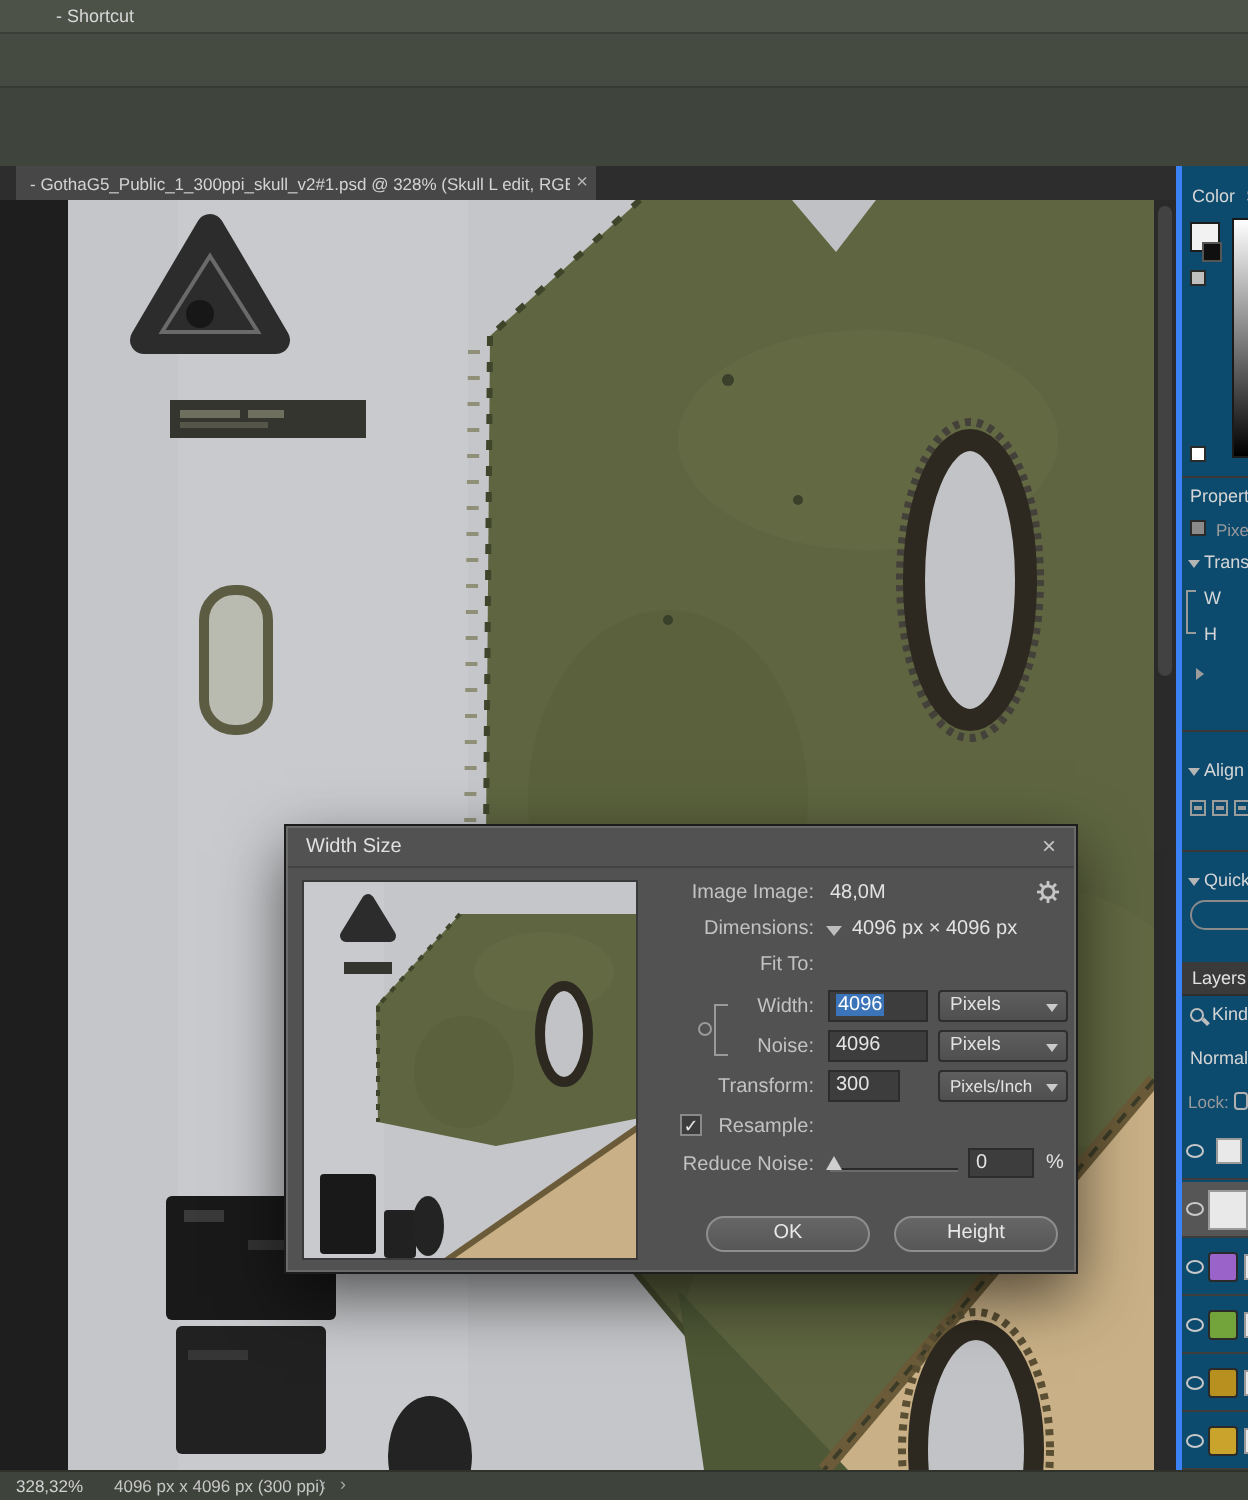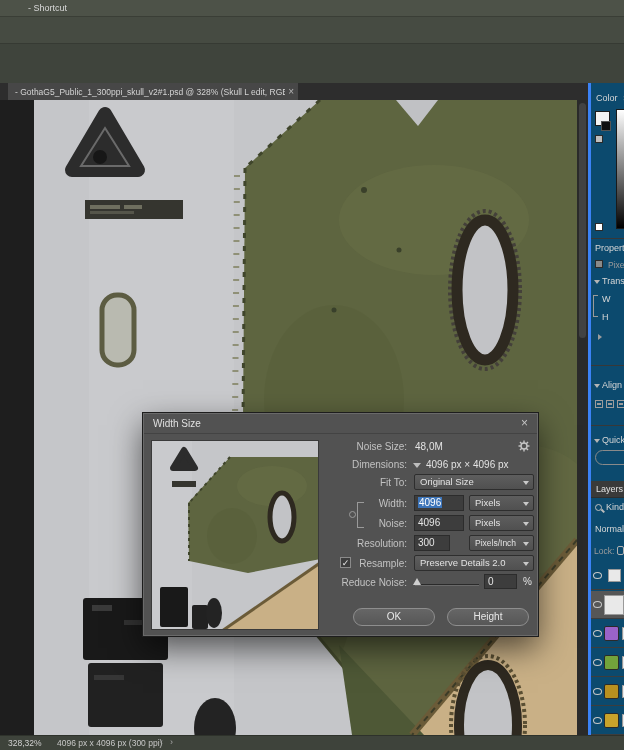--- a/index.html
+++ b/index.html
@@ -268,41 +268,37 @@
       <line x1="168" y1="122" x2="70" y2="190" stroke="#6b5b38" stroke-width="3"></line>
       <ellipse cx="130" cy="76" rx="12" ry="24" fill="#c2c3c6" stroke="#2e2920" stroke-width="5"></ellipse>
       <path d="M32,9 L43,27 L21,27 Z" fill="#2c2c2c" stroke="#2c2c2c" stroke-width="6" stroke-linejoin="round"></path>
       <rect x="20" y="40" width="24" height="6" fill="#35352f"></rect>
       <rect x="8" y="146" width="28" height="40" rx="2" fill="#191919"></rect>
       <rect x="40" y="164" width="16" height="24" rx="2" fill="#212121"></rect>
       <ellipse cx="62" cy="172" rx="8" ry="15" fill="#232323"></ellipse>
     </svg>
   </div>
 
-  <span class="dlab" style="top:27px">Noise Size:</span>
+  <span class="dlab" style="top:27px">Image Image:</span>
   <span class="dval" style="left:271px;top:27px">48,0M</span>
   <svg width="12" height="12" style="position:absolute;left:374px;top:26px">
     <g stroke="#c6c6c6" stroke-width="1.4">
       <line x1="6" y1="0.5" x2="6" y2="11.5"></line>
         <line x1="0.5" y1="6" x2="11.5" y2="6"></line>
       <line x1="2" y1="2" x2="10" y2="10"></line>
         <line x1="10" y1="2" x2="2" y2="10"></line>
     </g>
     <circle cx="6" cy="6" r="3" fill="#525252" stroke="#c6c6c6" stroke-width="1.4"></circle>
   </svg>
 
   <span class="dlab" style="top:45px">Dimensions:</span>
   <span class="chev-down" style="left:269px;top:49px"></span>
   <span class="dval" style="left:282px;top:45px">4096 px × 4096 px</span>
 
   <span class="dlab" style="top:63px">Fit To:</span>
-  <span class="dropdown" style="left:270px;top:60px;width:120px">
-    <span>Original Size</span>
-    <span class="dd-arrow"></span>
-  </span>
 
   <span class="link-bracket"></span>
   <span class="chain"></span>
 
   <span class="dlab" style="top:84px">Width:</span>
   <span class="field" style="left:270px;top:81px;width:50px">
     <span class="sel">4096</span>
   </span>
   <span class="dropdown" style="left:325px;top:81px;width:65px">
     <span>Pixels</span>
@@ -311,37 +307,33 @@
 
   <span class="dlab" style="top:104px">Noise:</span>
   <span class="field" style="left:270px;top:101px;width:50px">
     <span>4096</span>
   </span>
   <span class="dropdown" style="left:325px;top:101px;width:65px">
     <span>Pixels</span>
     <span class="dd-arrow"></span>
   </span>
 
-  <span class="dlab" style="top:124px">Resolution:</span>
+  <span class="dlab" style="top:124px">Transform:</span>
   <span class="field" style="left:270px;top:121px;width:36px">
     <span>300</span>
   </span>
   <span class="dropdown" style="left:325px;top:121px;width:65px;font-size:8.5px">
     <span>Pixels/Inch</span>
     <span class="dd-arrow"></span>
   </span>
 
   <span class="checkbox" style="left:196px;top:143px">
     <span>✓</span>
   </span>
   <span class="dlab" style="top:144px">Resample:</span>
-  <span class="dropdown" style="left:270px;top:141px;width:120px">
-    <span>Preserve Details 2.0</span>
-    <span class="dd-arrow"></span>
-  </span>
 
   <span class="dlab" style="top:163px">Reduce Noise:</span>
   <span class="slider-track"></span>
   <span class="slider-thumb"></span>
   <span class="field" style="left:340px;top:160px;width:33px;height:15px">
     <span>0</span>
   </span>
   <span class="dval" style="left:379px;top:162px">%</span>
 
   <span class="btn" style="left:209px">OK</span>

